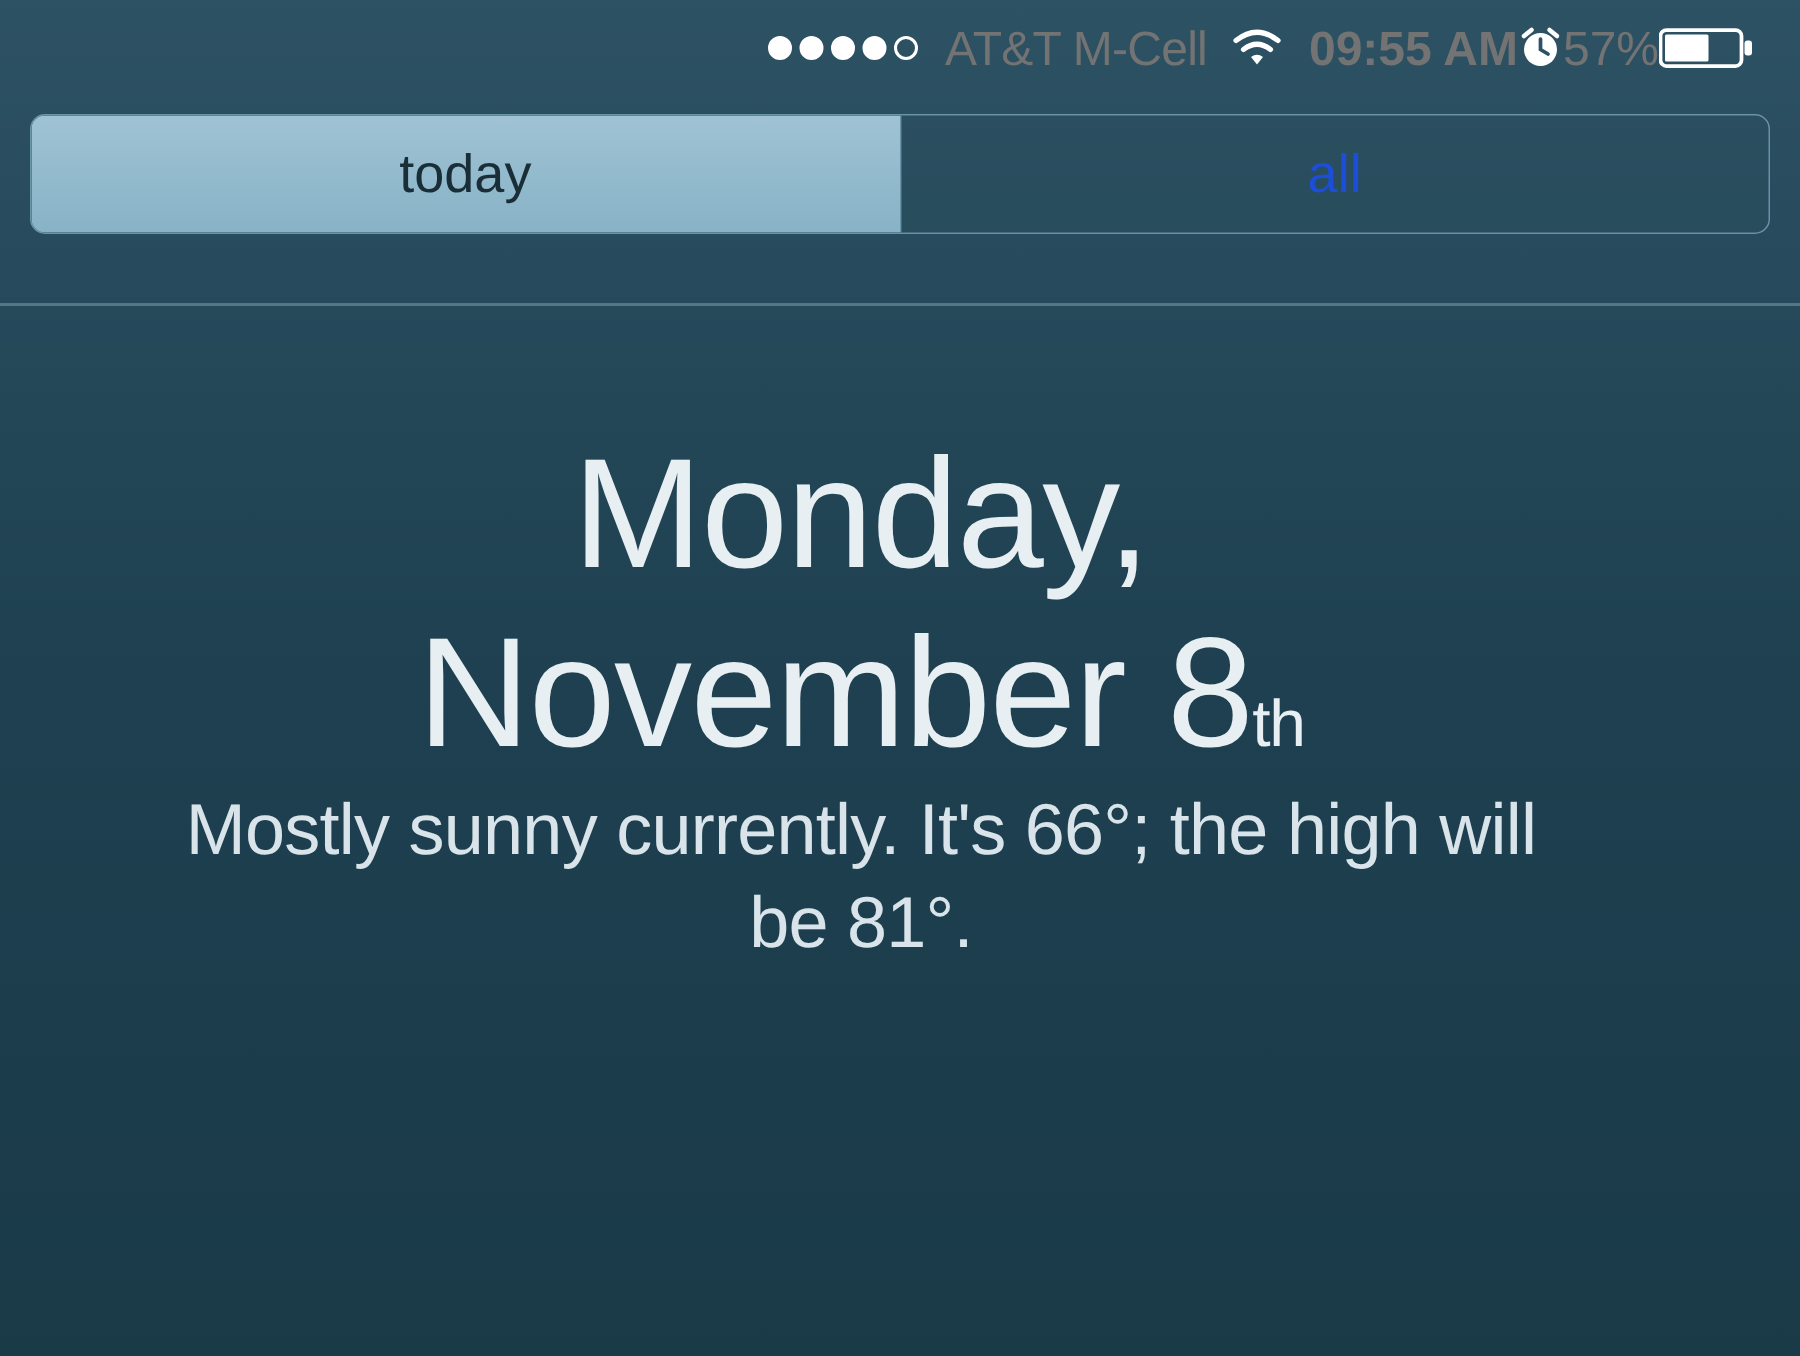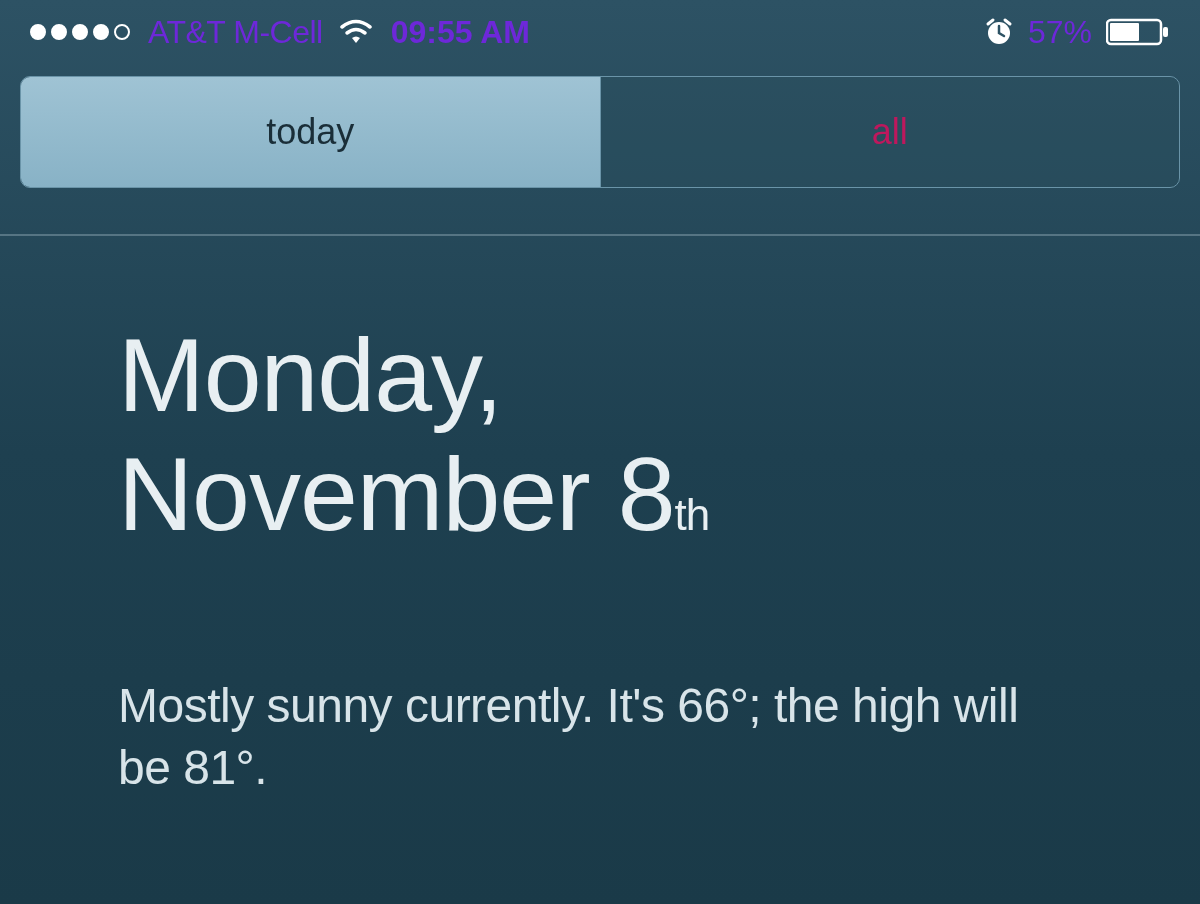--- a/index.html
+++ b/index.html
@@ -14,24 +14,24 @@
       background: linear-gradient(180deg, #2d5264 0%, #1e4050 50%, #1a3a48 100%);
       font-family: -apple-system, "Helvetica Neue", Helvetica, Arial, sans-serif;
       overflow: hidden;
       position: relative;
     }
     
     
     .status-bar {
       display: flex;
       align-items: center;
-      justify-content: space-between;
+      justify-content: flex-end;
       padding: 8px 30px 4px 30px;
       height: 60px;
-      color: #6d28d9;
+      color: #737373;
     }
     
     .status-left {
       display: flex;
       align-items: center;
       gap: 8px;
     }
     
     .signal-dots {
       display: flex;
@@ -65,21 +65,21 @@
     
     .time {
       font-size: 32px;
       font-weight: 600;
       margin-left: 10px;
     }
     
     .status-right {
       display: flex;
       align-items: center;
-      gap: 14px;
+      gap: 0;
     }
     
     .alarm-icon {
       display: inline-flex;
     }
     
     .battery-pct {
       font-size: 32px;
       font-weight: 400;
     }
@@ -89,31 +89,31 @@
       align-items: center;
     }
     
     
     .segmented-control {
       display: flex;
       margin: 16px 20px 0 20px;
       border: 1.5px solid #6a94a8;
       border-radius: 10px;
       overflow: hidden;
-      height: 112px;
+      height: 80px;
     }
     
     .segment {
       flex: 1;
       display: flex;
       align-items: center;
       justify-content: center;
       font-size: 36px;
       font-weight: 400;
-      color: #be185d;
+      color: #1d4ed8;
       cursor: pointer;
       border-right: 1.5px solid #6a94a8;
       background: rgba(43, 78, 94, 0.3);
     }
     
     .segment:last-child {
       border-right: none;
     }
     
     .segment.active {
@@ -124,38 +124,38 @@
     
     .divider {
       height: 1.5px;
       background: rgba(160, 185, 195, 0.4);
       margin-top: 46px;
     }
     
     
     .main-content {
       padding: 80px 170px 0 118px;
+      text-align: center;
     }
     
     .date-heading {
       font-size: 104px;
       font-weight: 100;
       color: #e8eff2;
       line-height: 1.15;
       letter-spacing: -1px;
     }
     
     .date-suffix {
       font-size: 44px;
       font-weight: 200;
       vertical-align: baseline;
     }
     
     .weather-summary {
-      margin-top: 120px;
       font-size: 48px;
       font-weight: 300;
       color: #d8e4e9;
       line-height: 1.3;
       letter-spacing: -0.5px;
     }
   </style>
 </head>
 <body>
 

